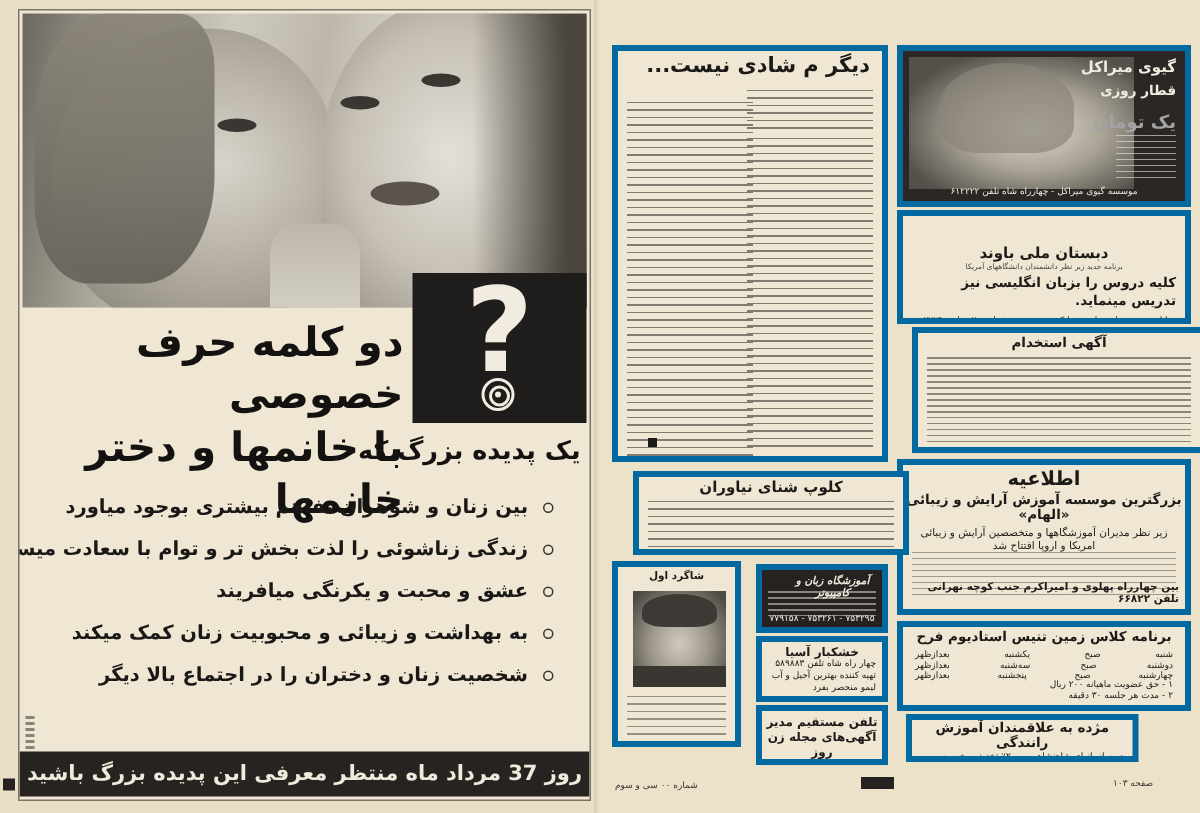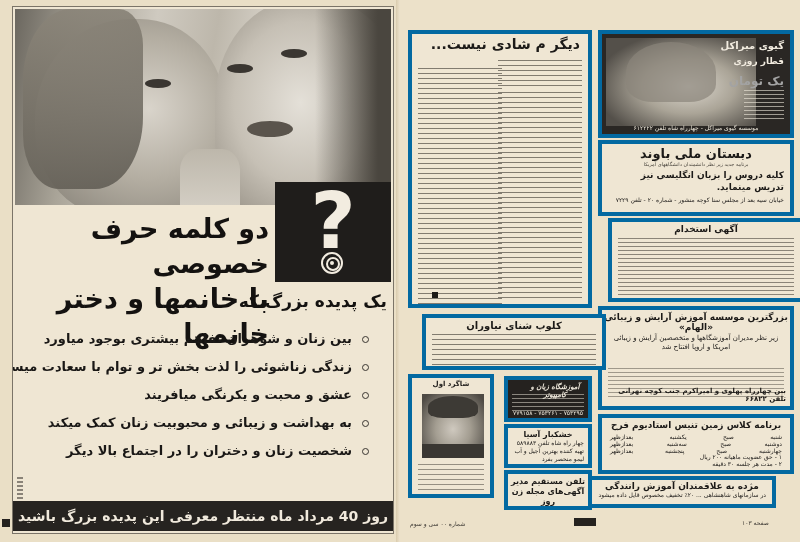--- a/index.html
+++ b/index.html
@@ -52,21 +52,21 @@
   .movie { left: 598px; top: 30px; width: 196px; height: 108px; background: #2a2724; }
   .movie .still { position: absolute; left: 4px; top: 4px; width: 150px; height: 88px; background: radial-gradient(ellipse at 55% 55%, #dcd7ce 0%, #aaa497 40%, #54504a 80%); }
   .movie .hair { position: absolute; left: 20px; top: 4px; width: 90px; height: 60px; border-radius: 50% 50% 30% 30%; background: #8a857b; opacity: .7; }
   .movie .t1 { position: absolute; right: 6px; top: 6px; color: #f2ece0; font: bold 10px "DejaVu Sans", sans-serif; direction: rtl; }
   .movie .t2 { position: absolute; right: 6px; top: 22px; color: #f2ece0; font: bold 9px "DejaVu Sans", sans-serif; direction: rtl; }
   .movie .t3 { position: absolute; right: 6px; top: 40px; color: #a3a3a3; font: bold 12px "DejaVu Sans", sans-serif; direction: rtl; }
   .movie .small { position: absolute; right: 6px; top: 56px; width: 40px; height: 30px; background: repeating-linear-gradient(180deg, rgba(240,234,220,.6) 0 1px, transparent 1px 4px); }
   .movie .foot { position: absolute; left: 4px; right: 4px; bottom: 3px; color: #efe9dc; font-size: 6px; direction: rtl; text-align: center; }
 
   .school { left: 598px; top: 140px; width: 196px; height: 76px; }
-  .school .title { font-size: 13px; margin-top: 2px; }
+  .school .title { font-size: 10px; margin-top: 20px; }
   .school .sub { font-size: 5px; text-align: center; direction: rtl; color: #4a453d; }
   .school .main { font: bold 9px "DejaVu Sans", sans-serif; direction: rtl; text-align: right; padding: 2px 6px; line-height: 12px; }
   .school .addr { font-size: 6px; direction: rtl; text-align: right; padding: 0 6px; line-height: 9px; }
 
   .hiring { left: 608px; top: 218px; width: 196px; height: 84px; }
   .hiring .title { font-size: 9px; margin-top: 2px; }
   .hiring .lines { left: 6px; right: 6px; top: 16px; height: 64px; background: repeating-linear-gradient(180deg, rgba(40,36,30,.5) 0 1px, transparent 1px 4px); }
 
   .notice { left: 598px; top: 306px; width: 196px; height: 104px; }
   .notice .title { font-size: 13px; margin-top: 2px; }
@@ -74,21 +74,21 @@
   .notice .sub2 { font-size: 7px; direction: rtl; text-align: center; padding: 2px 6px; line-height: 9px; }
   .notice .lines { left: 6px; right: 6px; top: 58px; height: 30px; background: repeating-linear-gradient(180deg, rgba(40,36,30,.4) 0 1px, transparent 1px 4px); }
   .notice .addr { position: absolute; left: 4px; right: 4px; bottom: 3px; font: bold 7px "DejaVu Sans", sans-serif; direction: rtl; text-align: right; }
 
   .tennis { left: 598px; top: 414px; width: 196px; height: 60px; }
   .tennis .title { font-size: 9px; margin-top: 2px; }
   .sched { position: absolute; left: 8px; right: 8px; top: 15px; direction: rtl; font-size: 6px; line-height: 7px; }
   .sched .row { display: flex; justify-content: space-between; }
   .tennis .notes { position: absolute; right: 8px; bottom: 3px; font-size: 6px; direction: rtl; line-height: 7px; text-align: right; }
 
-  .dance { left: 588px; top: 476px; width: 188px; height: 32px; }
+  .dance { left: 604px; top: 476px; width: 155px; height: 32px; }
   .dance .title { font-size: 9px; margin-top: 1px; }
   .dance .body { font-size: 6px; direction: rtl; text-align: right; padding: 0 6px; line-height: 8px; }
 
   .club { left: 422px; top: 314px; width: 184px; height: 56px; }
   .club .title { font-size: 10px; margin-top: 2px; }
   .club .lines { left: 6px; right: 6px; top: 16px; height: 38px; background: repeating-linear-gradient(180deg, rgba(40,36,30,.55) 0 1px, transparent 1px 5px); }
 
   .student { left: 408px; top: 374px; width: 86px; height: 124px; }
   .student .title { font-size: 7px; margin-top: 2px; }
   .student .portrait { position: absolute; left: 10px; top: 16px; width: 62px; height: 64px; background: radial-gradient(ellipse at 50% 55%, #cfc9bf 0%, #a39d91 40%, #4e4a44 90%); }
@@ -141,21 +141,21 @@
       </div>
       <div class="subhead">یک پدیده بزرگ که</div>
       <ul class="bullets">
         <li><span class="dot"></span><span>بین زنان و شوهران تفاهم بیشتری بوجود میاورد</span></li>
         <li><span class="dot"></span><span>زندگی زناشوئی را لذت بخش تر و توام با سعادت میسازد</span></li>
         <li><span class="dot"></span><span>عشق و محبت و یکرنگی میافریند</span></li>
         <li><span class="dot"></span><span>به بهداشت و زیبائی و محبوبیت زنان کمک میکند</span></li>
         <li><span class="dot"></span><span>شخصیت زنان و دختران را در اجتماع بالا دیگر</span></li>
       </ul>
       <div class="credit"></div>
-      <div class="footer-bar">روز 40 مرداد ماه منتظر معرفی این پدیده بزرگ باشید</div>
+      <div class="footer-bar">روز 37 مرداد ماه منتظر معرفی این پدیده بزرگ باشید</div>
     </div>
     <div class="left-tag"></div>
   </div>
 
   <div class="gutter"></div>
 
   <div class="page-right"></div>
 
   <div class="box article">
     <div class="title">دیگر م شادی نیست...</div>
@@ -182,20 +182,21 @@
     <div class="main">کلیه دروس را بزبان انگلیسی نیز تدریس مینماید.</div>
     <div class="addr">خیابان سیه بعد از مجلس سنا کوچه منشور - شماره ۲۰ - تلفن ۷۲۲۹</div>
   </div>
 
   <div class="box hiring">
     <div class="title">آگهی استخدام</div>
     <div class="lines"></div>
   </div>
 
   <div class="box notice">
+    <div class="title">اطلاعیه</div>
     <div class="sub">بزرگترین موسسه آموزش آرایش و زیبائی «الهام»</div>
     <div class="sub2">زیر نظر مدیران آموزشگاهها و متخصصین آرایش و زیبائی امریکا و اروپا افتتاح شد</div>
     <div class="lines"></div>
     <div class="addr">بین چهارراه پهلوی و امیراکرم جنب کوچه نهرانی تلفن ۶۶۸۲۲</div>
   </div>
 
   <div class="box tennis">
     <div class="title">برنامه کلاس زمین تنیس استادیوم فرح</div>
     <div class="sched">
       <div class="row">

